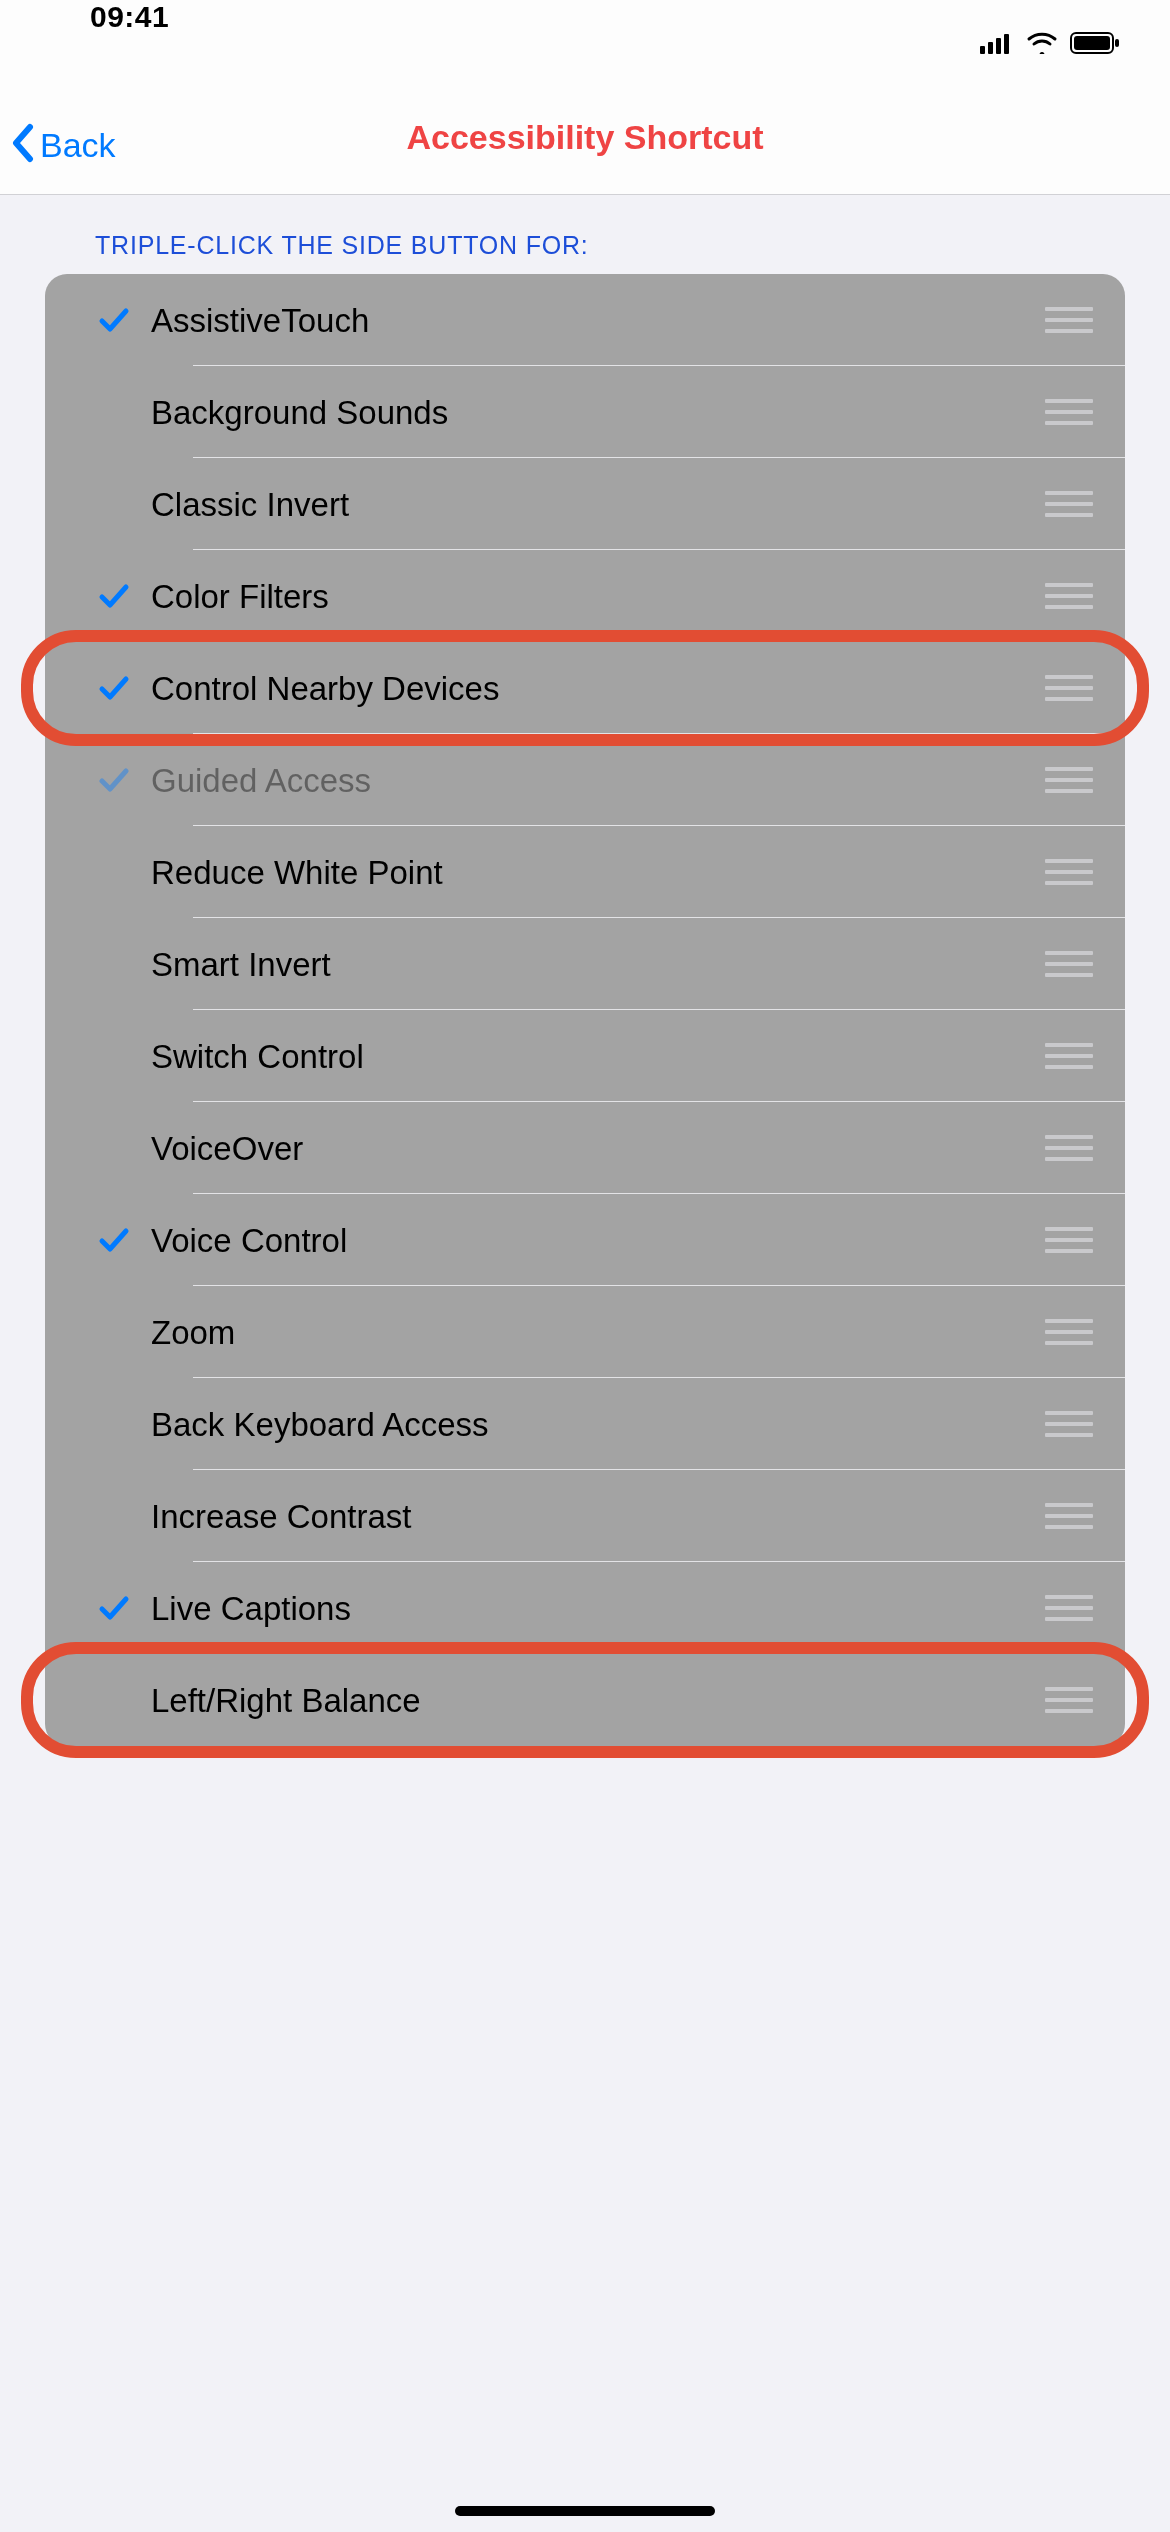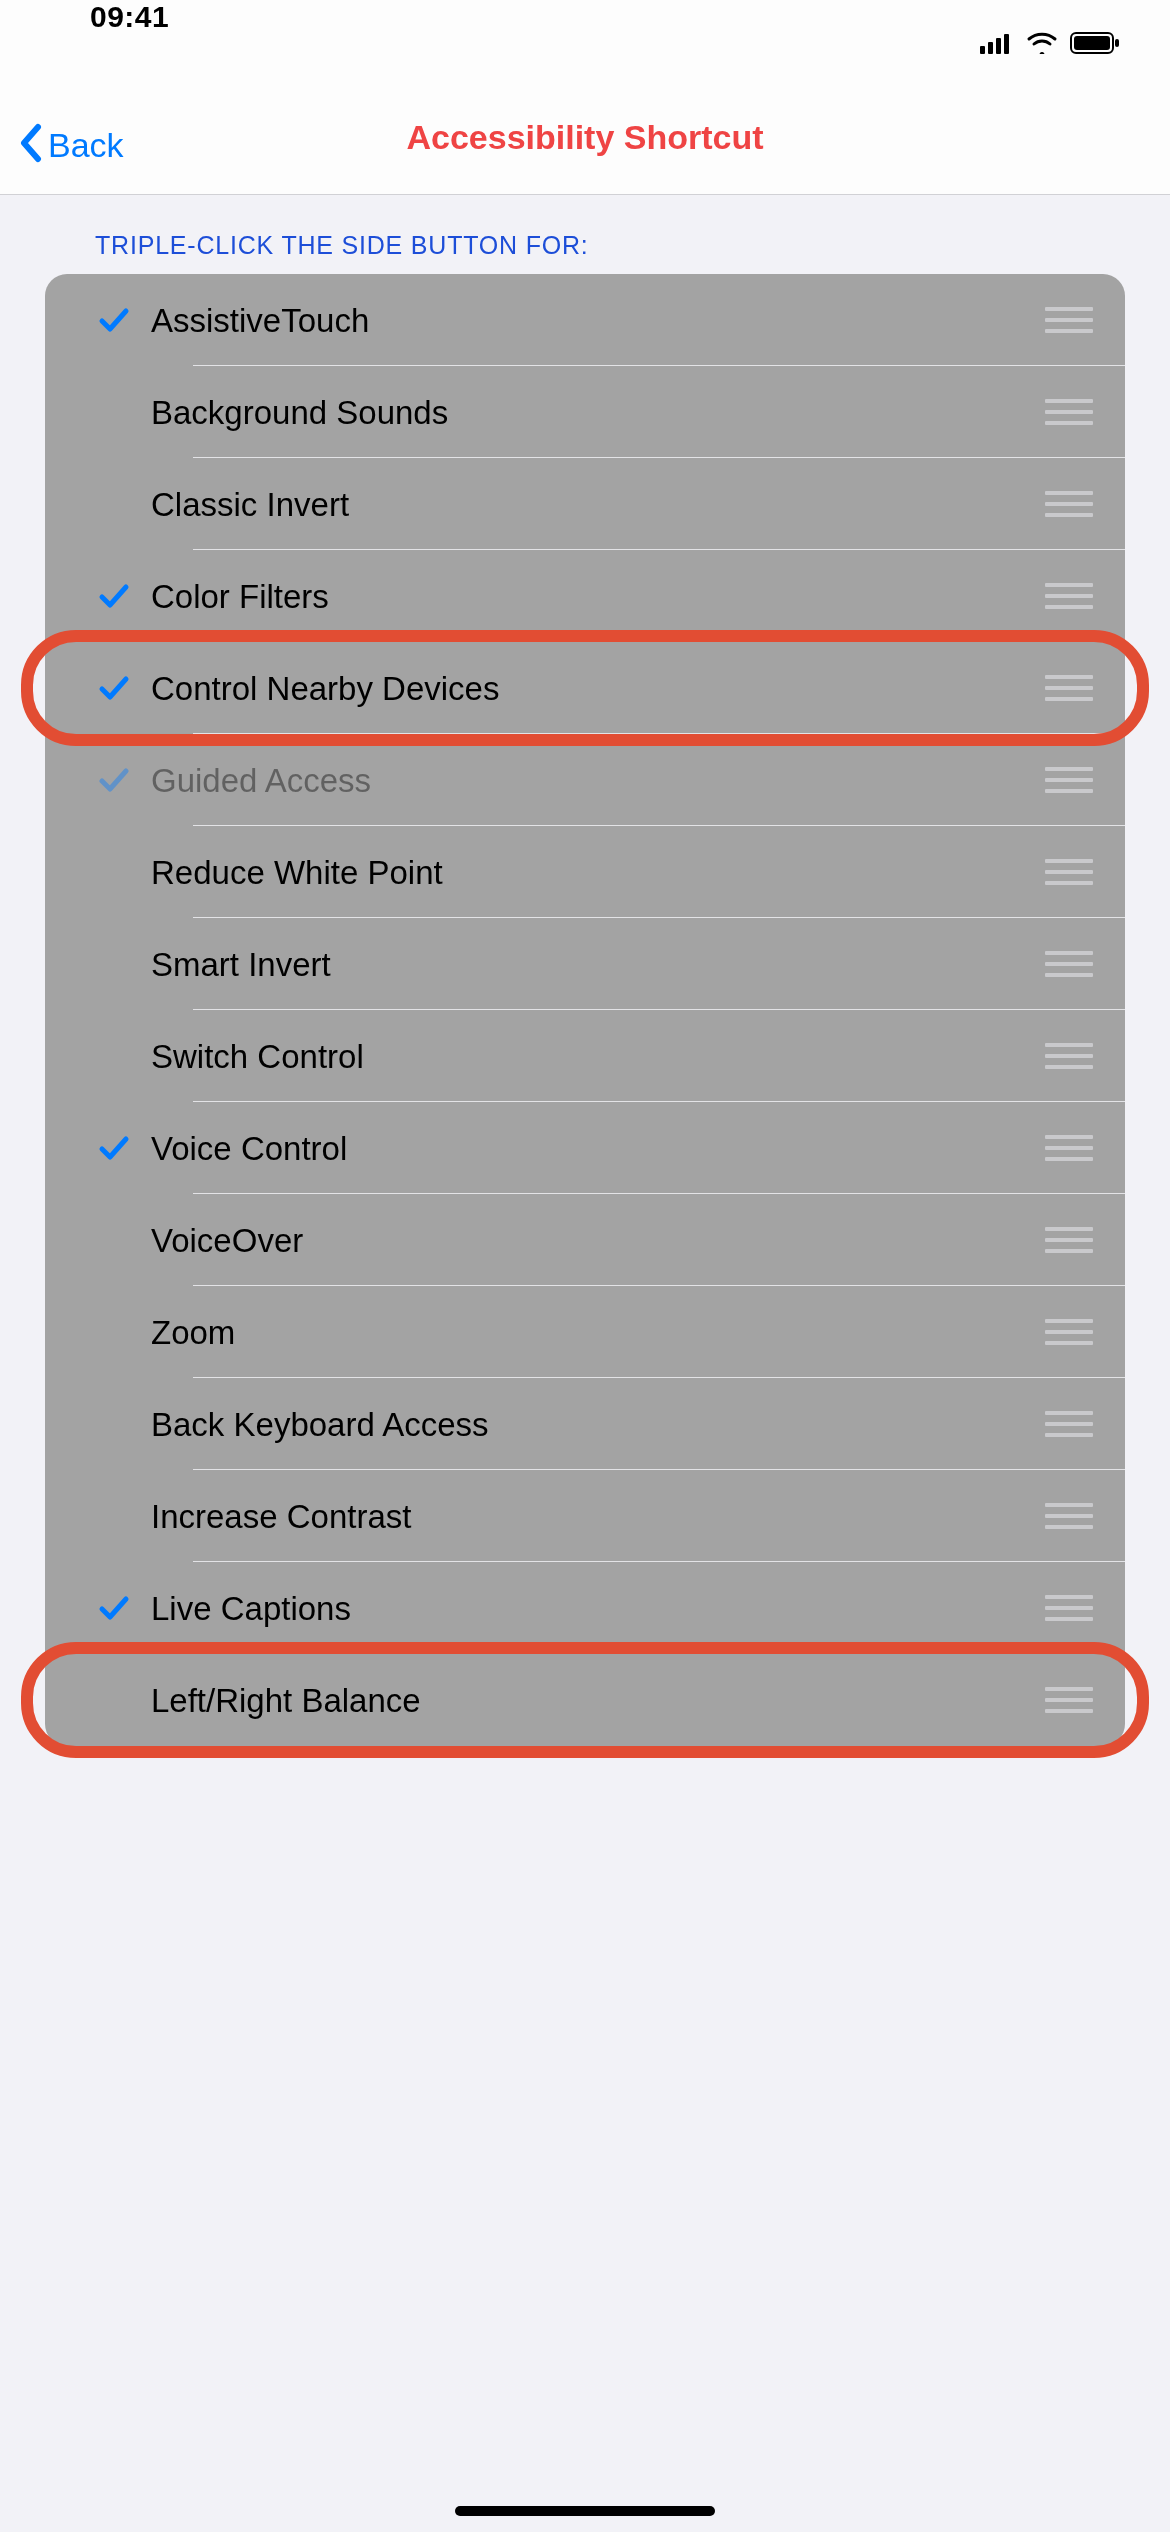--- a/index.html
+++ b/index.html
@@ -17,21 +17,21 @@
     .status-time { font-size:30px; font-weight:700; letter-spacing:0.5px; }
     .status-icons { display:flex; gap:12px; align-items:center; }
     
     .nav-header {
       height:95px; background:#fdfdfd;
       display:flex; align-items:center; position:relative;
       border-bottom:1px solid #d1d1d5;
     }
     .back-button {
       display:flex; align-items:center; color:#007aff;
-      font-size:34px; font-weight:400; padding-left:18px;
+      font-size:34px; font-weight:400; padding-left:10px;
       gap:6px;
     }
     .back-button .label { margin-top:-3px; }
     .nav-title {
       position:absolute; left:50%; transform:translateX(-50%);
       font-size:34px; font-weight:600; color:#ef4444;
       top:18px;
     }
     
     .section-header {
@@ -250,38 +250,38 @@
       <div class="check-slot"></div>
       <div class="row-label">Switch Control</div>
       <div class="drag-handle">
         <span></span>
         <span></span>
         <span></span>
       </div>
       <div class="row-sep"></div>
     </div>
     <div class="list-row">
+      <div class="check-slot"></div>
+      <div class="row-label">VoiceOver</div>
+      <div class="drag-handle">
+        <span></span>
+        <span></span>
+        <span></span>
+      </div>
+      <div class="row-sep"></div>
+    </div>
+    <div class="list-row">
       <div class="check-slot">
         <span class="check">
           <svg width="34" height="34" viewBox="0 0 34 34">
             <polyline points="5,18 13,26 29,8" fill="none" stroke="#007aff" stroke-width="5" stroke-linecap="round" stroke-linejoin="round"></polyline>
           </svg>
         </span>
       </div>
       <div class="row-label">Voice Control</div>
-      <div class="drag-handle">
-        <span></span>
-        <span></span>
-        <span></span>
-      </div>
-      <div class="row-sep"></div>
-    </div>
-    <div class="list-row">
-      <div class="check-slot"></div>
-      <div class="row-label">VoiceOver</div>
       <div class="drag-handle">
         <span></span>
         <span></span>
         <span></span>
       </div>
       <div class="row-sep"></div>
     </div>
     <div class="list-row">
       <div class="check-slot"></div>
       <div class="row-label">Zoom</div>

